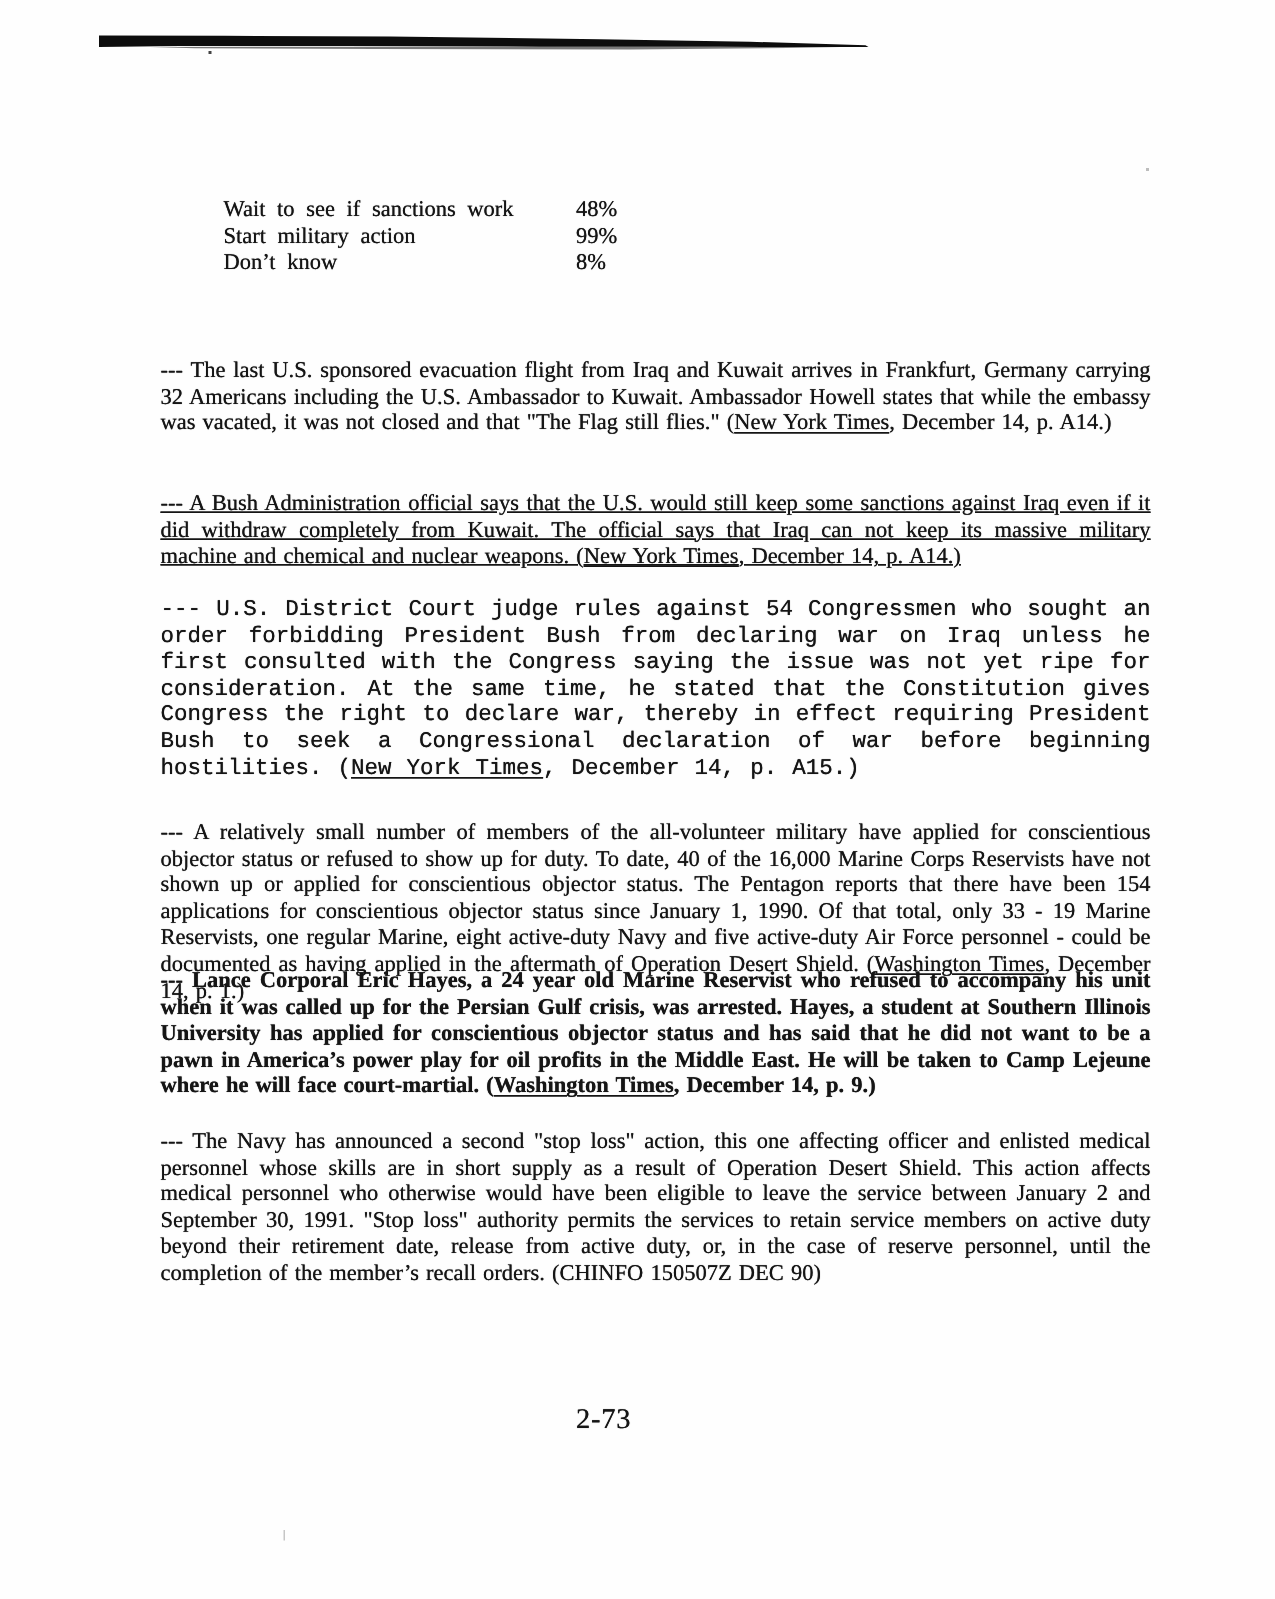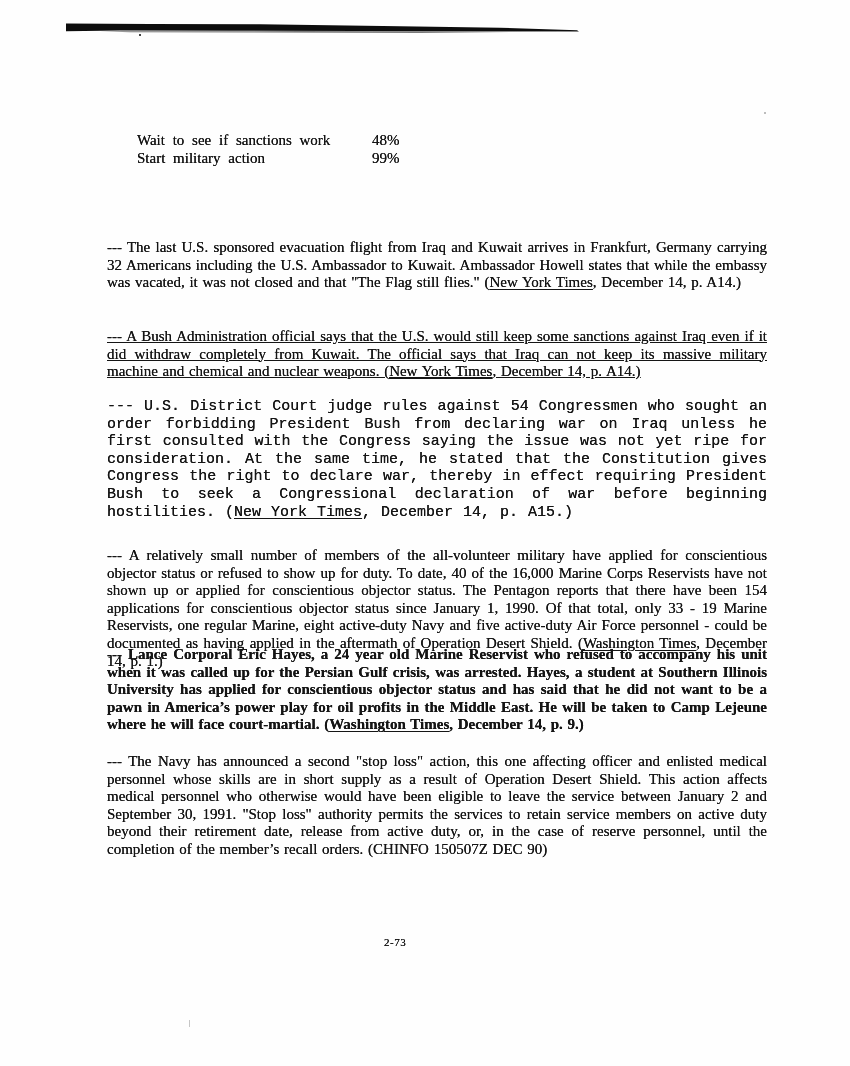--- a/index.html
+++ b/index.html
@@ -30,21 +30,21 @@
     left: 90px;
     top: 0;
     width: 660px;
     font-size: 15px;
     line-height: 17.6px;
     word-spacing: 1px;
   }
   .poll-section {
     position: absolute;
     top: 132px;
-    left: 0;
+    left: 12px;
     width: 100%;
   }
   .poll-row {
     padding-left: 47px;
     white-space: nowrap;
   }
   .poll-label {
     display: inline-block;
     width: 235px;
     word-spacing: 4px;
@@ -71,21 +71,21 @@
   #paras p:nth-of-type(6) { top: 753px; }
   .u {
     text-decoration: underline;
     text-decoration-thickness: 1.2px;
     text-underline-offset: 2px;
   }
   .page-number {
     position: absolute;
     left: 384px;
     top: 936px;
-    font-size: 11px;
+    font-size: 19px;
     letter-spacing: 0.5px;
   }
   .speck {
     position: absolute;
     background: #444;
   }
 </style>
 </head>
 <body>
 
@@ -99,20 +99,21 @@
   <div class="speck" style="left:139px; top:34px; width:2px; height:2px;"></div>
   <div class="speck" style="left:764px; top:112px; width:2px; height:2px; opacity:0.35;"></div>
   <div class="speck" style="left:189px; top:1020px; width:1px; height:7px; opacity:0.3;"></div>
 
   <div class="content">
 
     <div class="poll-section">
       <div id="poll-rows">
           <div class="poll-row"><span class="poll-label">Wait to see if sanctions work</span><span class="poll-value">48%</span></div>
           <div class="poll-row"><span class="poll-label">Start military action</span><span class="poll-value">99%</span></div>
+          <div class="poll-row"><span class="poll-label">Don’t know</span><span class="poll-value">8%</span></div>
         </div>
     </div>
 
     <div id="paras">
         <p class="para"><span>--- The last U.S. sponsored evacuation flight from Iraq and Kuwait arrives in Frankfurt, Germany carrying 32 Americans including the U.S. Ambassador to Kuwait. Ambassador Howell states that while the embassy was vacated, it was not closed and that "The Flag still flies." (</span><span class="u">New York Times</span><span>, December 14, p. A14.)</span></p>
         <p class="para"><span>--- A Bush Administration official says that the U.S. would still keep some sanctions against Iraq even if it did withdraw completely from Kuwait. The official says that Iraq can not keep its massive military machine and chemical and nuclear weapons. (</span><span class="u">New York Times</span><span>, December 14, p. A14.)</span></p>
         <p class="para"><span>--- U.S. District Court judge rules against 54 Congressmen who sought an order forbidding President Bush from declaring war on Iraq unless he first consulted with the Congress saying the issue was not yet ripe for consideration. At the same time, he stated that the Constitution gives Congress the right to declare war, thereby in effect requiring President Bush to seek a Congressional declaration of war before beginning hostilities. (</span><span class="u">New York Times</span><span>, December 14, p. A15.)</span></p>
         <p class="para"><span>--- A relatively small number of members of the all-volunteer military have applied for conscientious objector status or refused to show up for duty. To date, 40 of the 16,000 Marine Corps Reservists have not shown up or applied for conscientious objector status. The Pentagon reports that there have been 154 applications for conscientious objector status since January 1, 1990. Of that total, only 33 - 19 Marine Reservists, one regular Marine, eight active-duty Navy and five active-duty Air Force personnel - could be documented as having applied in the aftermath of Operation Desert Shield. (</span><span class="u">Washington Times</span><span>, December 14, p. 1.)</span></p>
         <p class="para"><span>--- Lance Corporal Eric Hayes, a 24 year old Marine Reservist who refused to accompany his unit when it was called up for the Persian Gulf crisis, was arrested. Hayes, a student at Southern Illinois University has applied for conscientious objector status and has said that he did not want to be a pawn in America’s power play for oil profits in the Middle East. He will be taken to Camp Lejeune where he will face court-martial. (</span><span class="u">Washington Times</span><span>, December 14, p. 9.)</span></p>
         <p class="para"><span>--- The Navy has announced a second "stop loss" action, this one affecting officer and enlisted medical personnel whose skills are in short supply as a result of Operation Desert Shield. This action affects medical personnel who otherwise would have been eligible to leave the service between January 2 and September 30, 1991. "Stop loss" authority permits the services to retain service members on active duty beyond their retirement date, release from active duty, or, in the case of reserve personnel, until the completion of the member’s recall orders. (CHINFO  150507Z DEC 90)</span></p>

